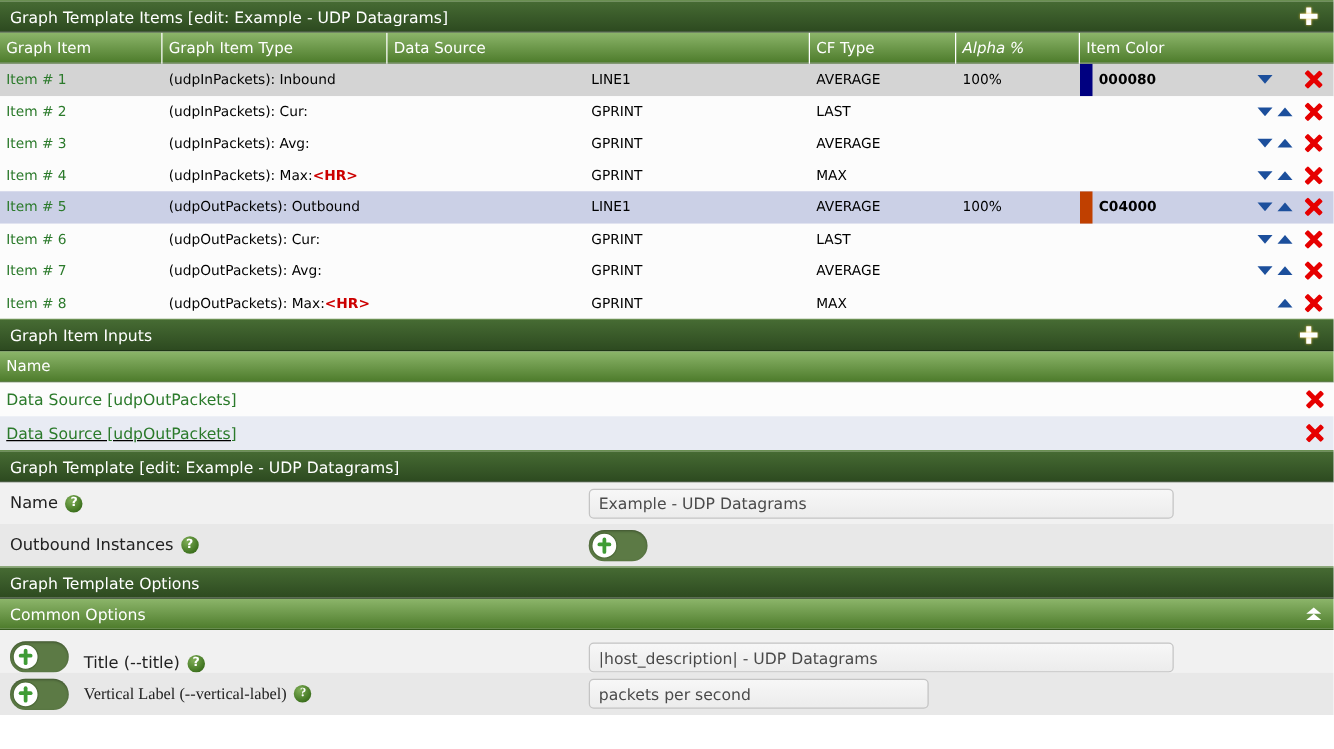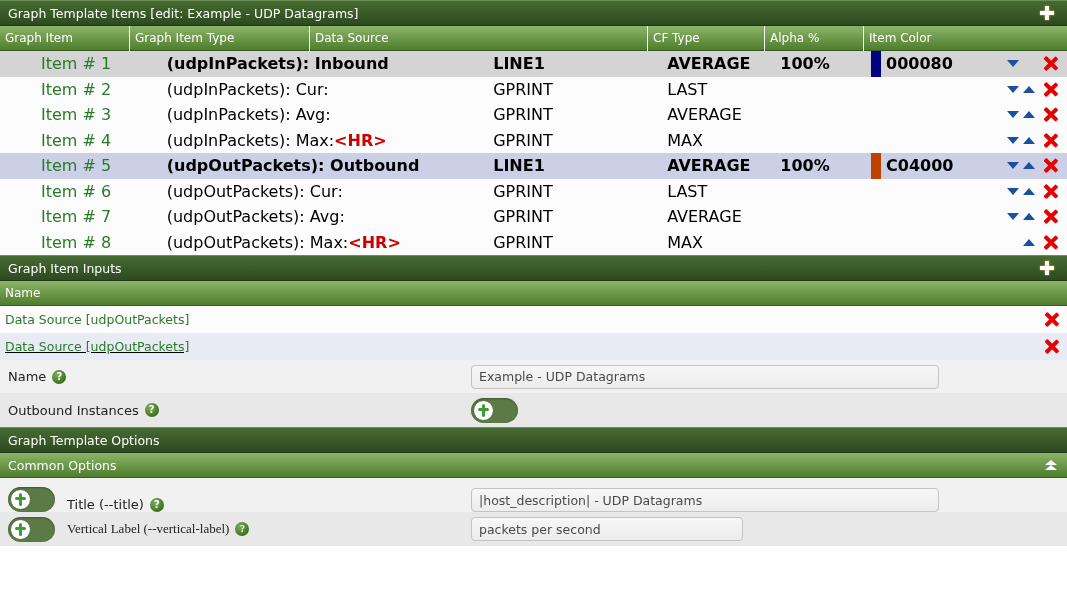--- a/index.html
+++ b/index.html
@@ -62,28 +62,28 @@
     height: 25px; display: flex; align-items: center;
     padding-left: 5px;
     border-right: 1px solid #ffffff;
     overflow: hidden; white-space: nowrap;
   }
   .col-head .ch.last { border-right: none; }
 
   
   .row {
     height: 25.5px; display: flex; align-items: center;
-    font-size: 16px; white-space: nowrap; padding-left: 36px;
+    font-size: 11px; white-space: nowrap;
   }
   .row.alt0 { background: #fcfcfc; }
   .row.sel-gray { background: #d4d4d4; }
   .row.sel-blue { background: #cbd0e6; }
   .row .cell { height: 100%; display: flex; align-items: center; padding-left: 5px; overflow: hidden; }
   .row .cell.itemno { color: #2b7a2b; }
-  .row .cell.bold { font-weight: bold; }
+  .row .cell.bold { font-weight: normal; }
   .hr-tag { color: #cc0000; font-weight: bold; }
 
   .swatch { width: 10px; height: 25.5px; flex: 0 0 10px; }
 
   .arrows { display: flex; align-items: center; gap: 4px; justify-content: flex-end; }
   .tri { width: 0; height: 0; cursor: pointer; }
   .tri.down { border-left: 6px solid transparent; border-right: 6px solid transparent; border-top: 7px solid #1c4f9c; }
   .tri.up   { border-left: 6px solid transparent; border-right: 6px solid transparent; border-bottom: 7px solid #1c4f9c; }
   .tri.blank { width: 12px; height: 7px; border: none; }
 
@@ -170,21 +170,21 @@
   <div class="section-bar">
     <span class="title">Graph Template Items [edit: Example - UDP Datagrams]</span>
     <span class="plus-icon"></span>
   </div>
 
   <div class="col-head" id="items-colhead">
       <div class="ch" style="width: 130px;">Graph Item</div>
       <div class="ch" style="width: 180px;">Graph Item Type</div>
       <div class="ch" style="width: 338px;">Data Source</div>
       <div class="ch" style="width: 117px;">CF Type</div>
-      <div class="ch" style="width: 99px;">Alpha %</div>
+      <div class="ch" style="width: 99px; font-style: italic;">Alpha %</div>
       <div class="ch last" style="width: 203px;">Item Color</div>
     </div>
 
   <div id="items-rows">
       <div class="row sel-gray">
         <div class="cell itemno" style="width: 130px;">Item # 1</div>
         <div class="cell bold" style="width: 338px;">(udpInPackets): Inbound</div>
         <div class="cell bold" style="width: 180px;">LINE1</div>
         <div class="cell bold" style="width: 117px;">AVERAGE</div>
         <div class="cell bold" style="width: 99px;">100%</div>
@@ -339,20 +339,23 @@
       <div class="inp-row a">
         <span class="lnk">Data Source [udpOutPackets]</span>
         <span class="xdel"></span>
       </div>
       <div class="inp-row b">
         <span class="lnk">Data Source [udpOutPackets]</span>
         <span class="xdel"></span>
       </div>
     </div>
 
+  <div class="section-bar">
+    <span class="title">Graph Template [edit: Example - UDP Datagrams]</span>
+  </div>
 
   <div class="form-row fa" style="position:relative;height:33px">
     <span class="flabel">
       <span>Name</span>
       <span class="help">?</span>
     </span>
     <div class="fctrl">
       <div class="txtinput" style="width:468px">Example - UDP Datagrams</div>
     </div>
   </div>

